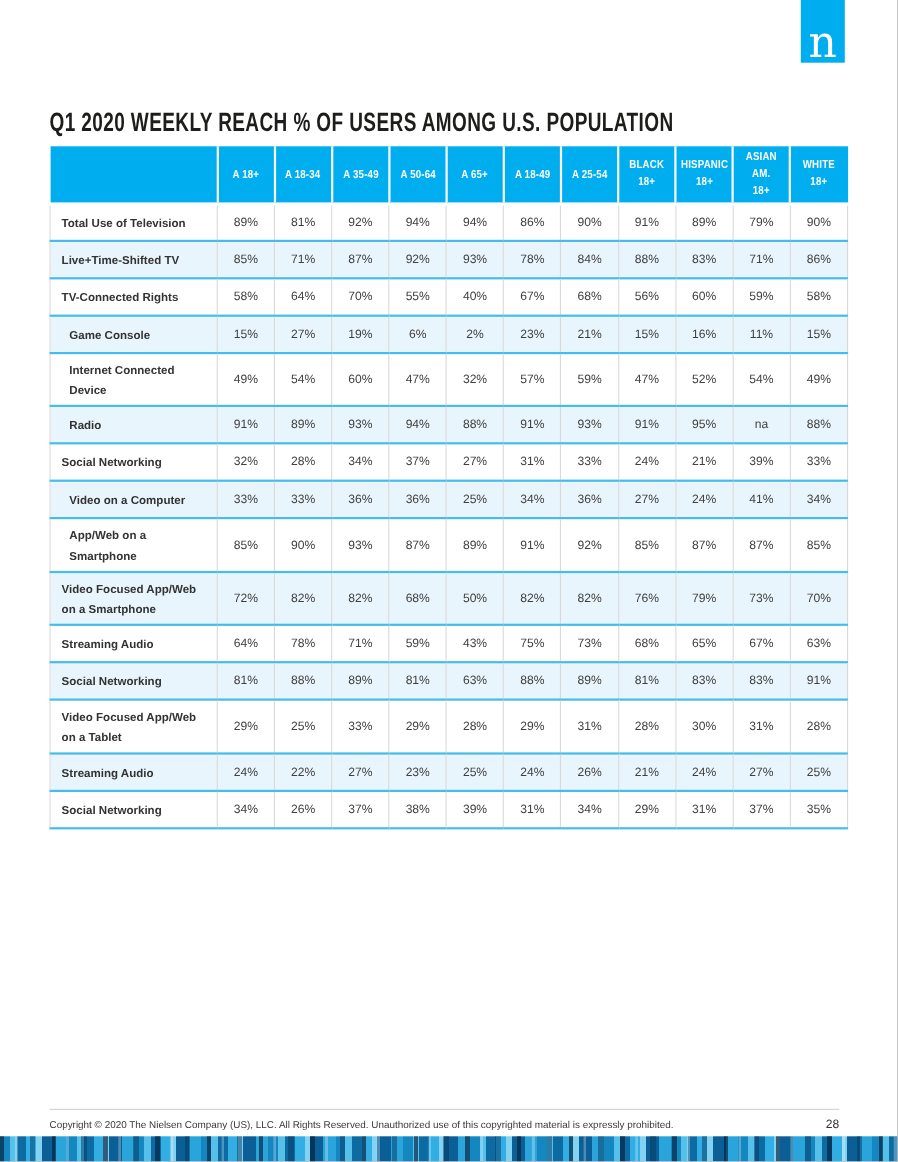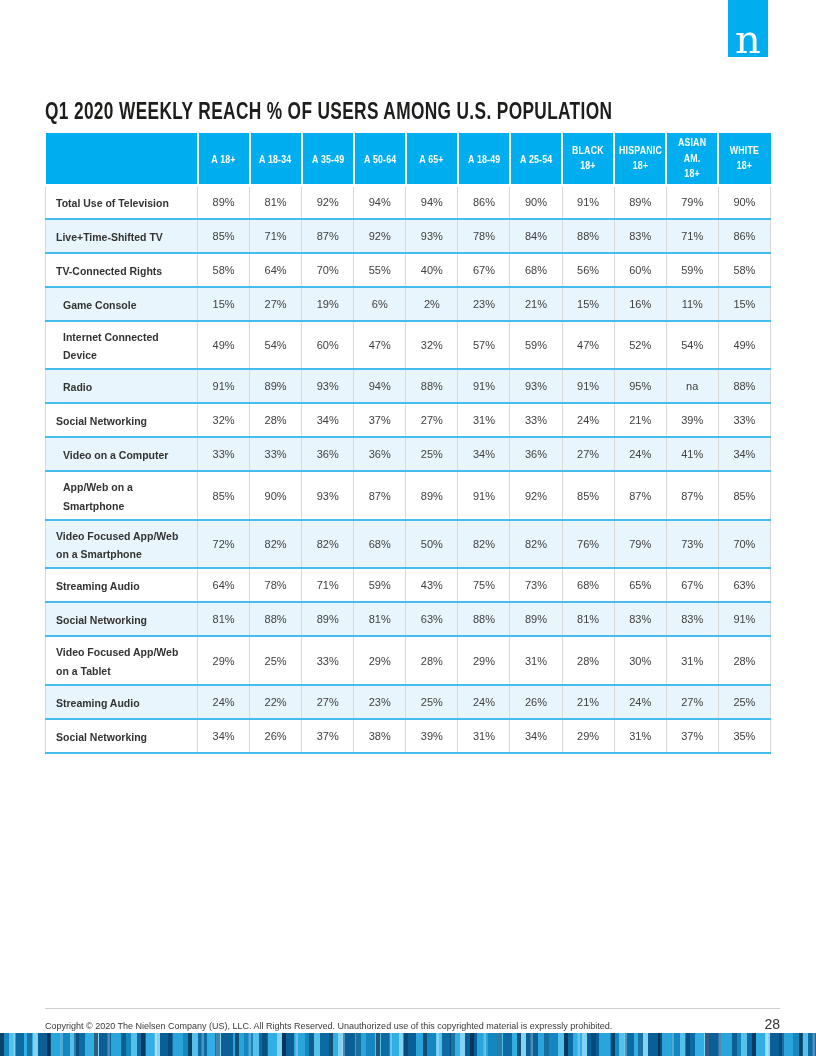--- a/index.html
+++ b/index.html
@@ -96,29 +96,29 @@
   .lbl {
     font-weight:bold;
     font-size:10.5px;
     line-height:1.45;
     color:#333333;
     white-space:pre-line;
   }
 
   
   .footer {
-    position:absolute; left:45px; right:36px; top:1008px;
+    position:absolute; left:45px; right:53px; top:1008px;
     border-top:1px solid #d0d0d0;
     padding-top:7px;
     display:flex;
     justify-content:space-between;
     align-items:baseline;
   }
   .copyright { font-size:9px; color:#3a3a3a; }
-  .pageno { font-size:14px; color:#333333; }
+  .pageno { font-size:11px; color:#333333; }
 
   
   .strip {
     position:absolute; left:0; right:0; bottom:0; height:23px;
     background:
       repeating-linear-gradient(90deg,
         rgba(6,30,58,.65) 0 4px, rgba(6,30,58,0) 4px 13px,
         rgba(255,255,255,.28) 14px 16px, rgba(6,30,58,0) 16px 27px,
         rgba(5,55,95,.5) 27px 32px, rgba(6,30,58,0) 32px 47px),
       repeating-linear-gradient(90deg,

